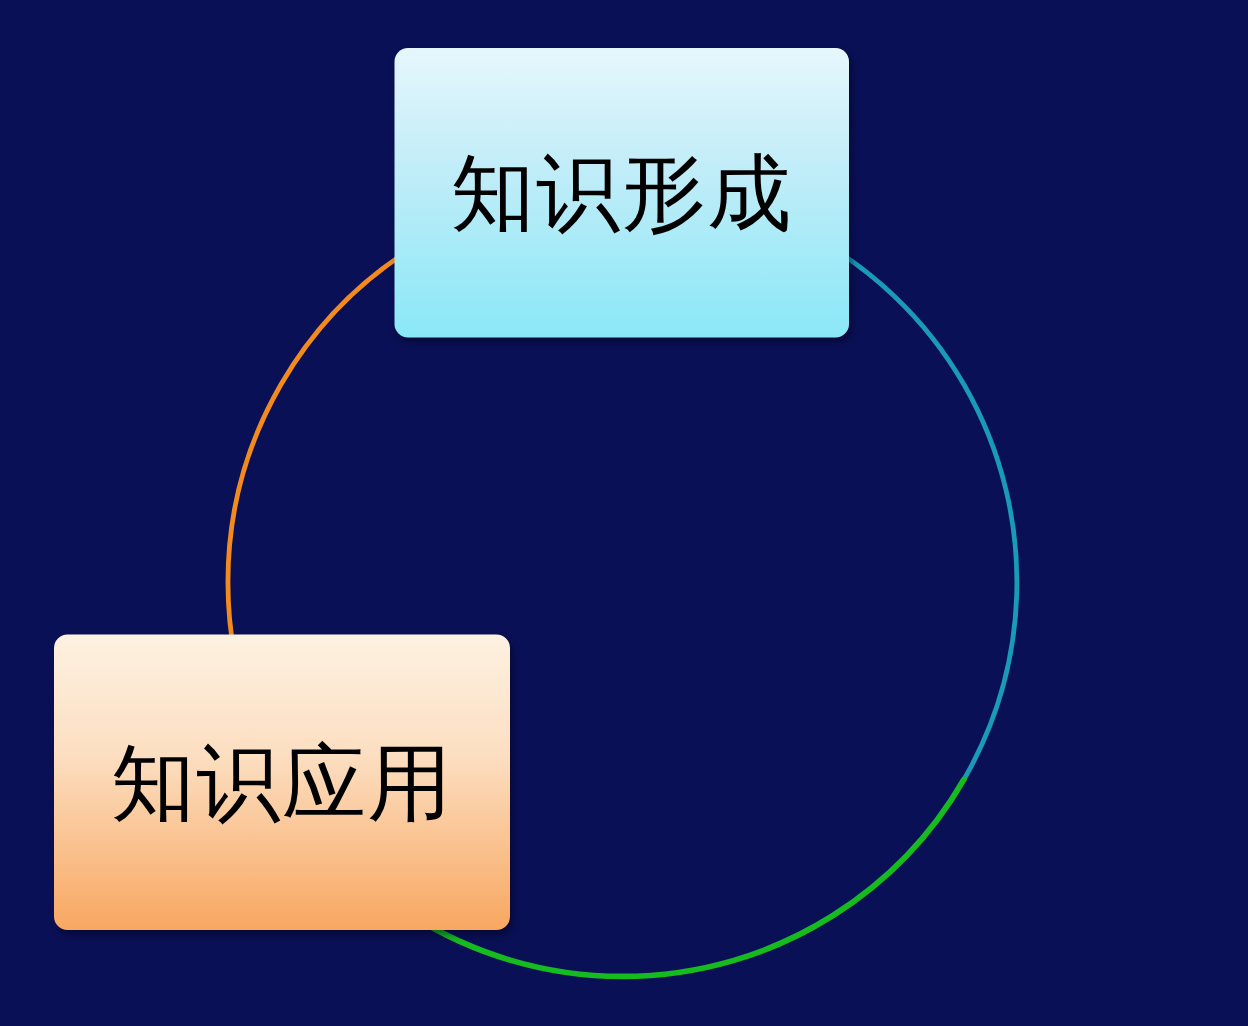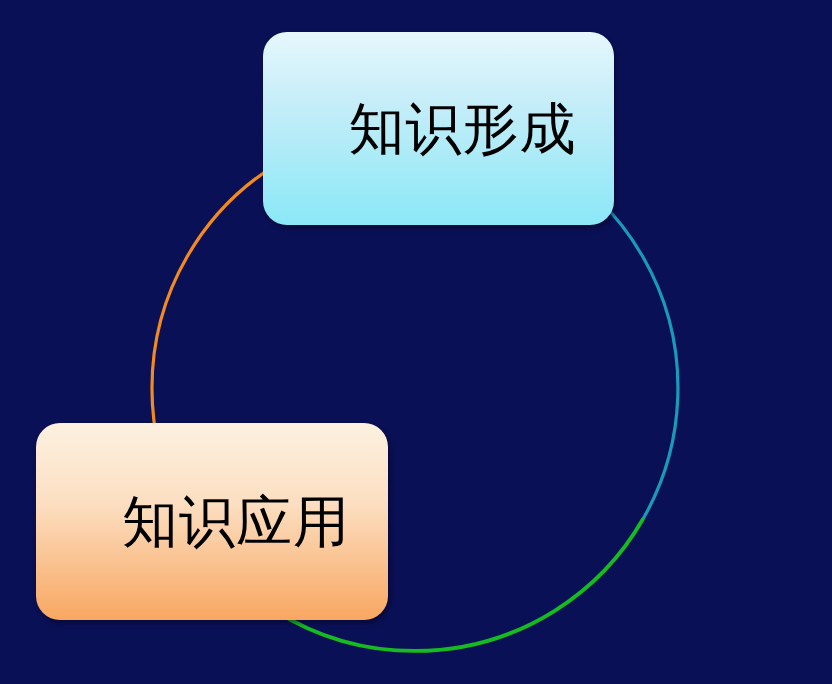--- a/index.html
+++ b/index.html
@@ -17,26 +17,25 @@
     position: absolute;
     left: 0;
     top: 0;
     width: 832px;
     height: 684px;
     z-index: 1;
   }
   .node {
     position: absolute;
     z-index: 2;
-    border-radius: 24px;
+    border-radius: 9px;
     display: flex;
     align-items: center;
     justify-content: center;
     box-shadow: 2px 3px 5px rgba(0, 0, 25, 0.45);
-    padding-left: 48px;
   }
   .node span {
     font-size: 56px;
     line-height: 1;
     letter-spacing: 1px;
     white-space: nowrap;
   }
   .node-top {
     left: 263px;
     top: 32px;

